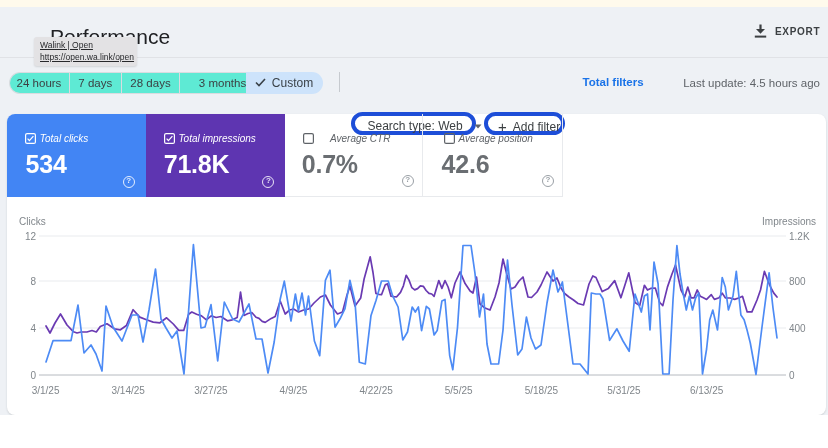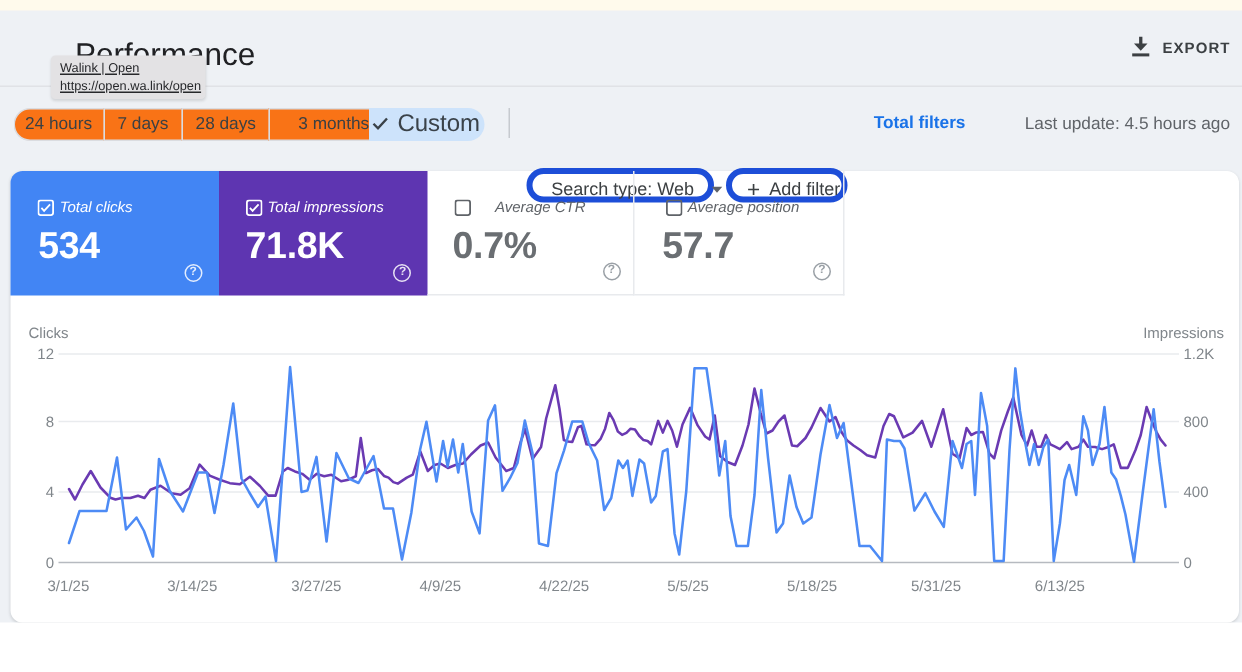--- a/index.html
+++ b/index.html
@@ -4,21 +4,21 @@
 * { margin:0; padding:0; box-sizing:border-box; }
 html,body { width:828px; height:448px; overflow:hidden; }
 body { font-family:"Liberation Sans", sans-serif; background:#eef1f5; position:relative; }
 .abs { position:absolute; }
 .topbar { left:0; top:0; width:828px; height:7px; background:#fffaec; }
 .botwhite { left:0; top:415px; width:828px; height:33px; background:#fff; }
 .hdrline { left:0; top:57px; width:828px; height:1px; background:#e0e2e6; }
 .h1 { left:10px; top:25px; font-size:21px; color:#202124;margin-left:40px; }
 .tooltip { left:34px; top:37px; width:103px; height:29px; background:#e3e2e4; border-radius:3px; padding:3px 0 0 6px; font-size:8.5px; color:#27282b; line-height:11.5px; box-shadow:0 1px 2px rgba(0,0,0,.12);text-decoration:underline; }
 .export { left:754px; top:24px; height:16px; color:#3c4043; font-size:10px; font-weight:bold; letter-spacing:.7px; }
-.seg { top:71.5px; height:22px; background:#f97316; border:1px solid #dadce0; color:#3c4043; font-size:11.5px; line-height:20px; text-align:center; }
+.seg { top:71.5px; height:22px; background:#5eead4; border:1px solid #dadce0; color:#3c4043; font-size:11.5px; line-height:20px; text-align:center; }
 .pill { top:70.5px; height:23px; border:4px solid #1d4ed8; border-radius:12px; color:#3c4043; font-size:12px; line-height:21px; white-space:nowrap;margin-top:41px; }
 .card { left:7px; top:113.5px; width:819px; height:301.5px; background:#fff; border-radius:8px; box-shadow:0 1px 2px rgba(60,64,67,.18); }
 .mlabel { font-size:10px; top:132.5px;font-style:italic; }
 .mnum { font-size:25px; top:149.5px; letter-spacing:-.2px;font-weight:bold; }
 .chart { position:absolute; left:0; top:0; }
 .axl { font-size:10px; fill:#80868b; font-family:"Liberation Sans",sans-serif; }
 </style></head>
 <body>
 <div class="abs card"></div>
 <div class="abs topbar"></div>
@@ -29,21 +29,21 @@
       <path d="M6.5 0.5 L6.5 7" stroke="#3c4043" stroke-width="2.2"></path>
       <path d="M2 5 L6.5 9.8 L11 5 Z" fill="#3c4043"></path>
       <rect x="0.8" y="11.6" width="11.4" height="2" fill="#3c4043"></rect>
     </svg>EXPORT</div>
 <div class="abs tooltip">Walink | Open<br>https://open.wa.link/open</div>
 
 <div class="abs seg" style="left:8.5px;width:60px;border-radius:11px 0 0 11px;border-right:none">24 hours</div>
 <div class="abs seg" style="left:68.5px;width:52.5px;border-right:none">7 days</div>
 <div class="abs seg" style="left:121px;width:58px;border-right:none">28 days</div>
 <div class="abs seg" style="left:179px;width:87px">3 months</div>
-<div class="abs" style="left:245.5px;top:71.5px;width:77px;height:22px;background:#cde3fb;border-radius:0 11px 11px 0;color:#3a4249;font-size:16px;line-height:22px;text-align:center"><svg width="11" height="9" viewBox="0 0 11 9" style="margin-right:6px">
+<div class="abs" style="left:245.5px;top:71.5px;width:77px;height:22px;background:#cde3fb;border-radius:0 11px 11px 0;color:#3a4249;font-size:12px;line-height:22px;text-align:center"><svg width="11" height="9" viewBox="0 0 11 9" style="margin-right:6px">
       <path d="M1 4.5 L4 7.5 L10 1" fill="none" stroke="#3a4249" stroke-width="1.6"></path>
     </svg>Custom</div>
 
 <div class="abs" style="left:338.5px;top:72px;width:1px;height:20px;background:#c6cacf"></div>
 <div class="abs pill" style="left:350.5px;width:125px;padding-left:13px">Search type: Web<svg width="8" height="5" viewBox="0 0 8 5" style="margin-left:11px;vertical-align:1px">
       <path d="M0.5 0.5 L4 4.5 L7.5 0.5 Z" fill="#5f6368"></path>
     </svg></div>
 <div class="abs pill" style="left:484px;width:81px;padding-left:10px"><span style="font-size:15px;font-weight:400;vertical-align:-1px;margin-right:6px">+</span>Add filter</div>
 <div class="abs" style="left:582.5px;top:76px;font-size:11.5px;font-weight:bold;color:#1a73e8">Total filters</div>
 <div class="abs" style="right:8px;top:76.5px;font-size:11.5px;color:#5f6368;white-space:nowrap">Last update: 4.5 hours ago</div>
@@ -73,21 +73,21 @@
     <rect x="0.6" y="0.6" width="9.8" height="9.8" rx="1.5" fill="none" stroke="#5f6368" stroke-width="1.2"></rect>
   </svg>
 <div class="abs mlabel" style="left:330px;color:#5f6368">Average CTR</div>
 <div class="abs mnum" style="left:301.7px;color:#6a6e72">0.7%</div>
 <div class="abs" style="left:401.6px;top:174.6px;width:12px;height:12px;border:1.3px solid #9aa0a6;border-radius:50%;box-sizing:border-box;color:#9aa0a6;font-size:8px;line-height:8.6px;text-align:center;font-weight:bold">?</div>
 
 <svg class="abs" style="left:443.5px;top:132.6px" width="11" height="11" viewBox="0 0 11 11">
     <rect x="0.6" y="0.6" width="9.8" height="9.8" rx="1.5" fill="none" stroke="#5f6368" stroke-width="1.2"></rect>
   </svg>
 <div class="abs mlabel" style="left:458.5px;color:#5f6368">Average position</div>
-<div class="abs mnum" style="left:441.5px;color:#6a6e72">57.7</div>
+<div class="abs mnum" style="left:441.5px;color:#6a6e72">42.6</div>
 <div class="abs" style="left:542px;top:175px;width:12px;height:12px;border:1.3px solid #9aa0a6;border-radius:50%;box-sizing:border-box;color:#9aa0a6;font-size:8px;line-height:8.6px;text-align:center;font-weight:bold">?</div>
 
 <svg class="chart" width="828" height="448" viewBox="0 0 828 448">
 <line x1="39" y1="236" x2="786" y2="236" stroke="#e9ebee" stroke-width="1"></line>
     <line x1="39" y1="281" x2="786" y2="281" stroke="#e9ebee" stroke-width="1"></line>
     <line x1="39" y1="328" x2="786" y2="328" stroke="#e9ebee" stroke-width="1"></line>
     <line x1="39" y1="375" x2="786" y2="375" stroke="#b6bac0" stroke-width="1"></line>
 <text x="19" y="225" class="axl" fill="#5f6368">Clicks</text>
 <text x="816" y="225" text-anchor="end" class="axl" fill="#5f6368">Impressions</text>
 <text x="36" y="239.5" text-anchor="end" class="axl">12</text>

